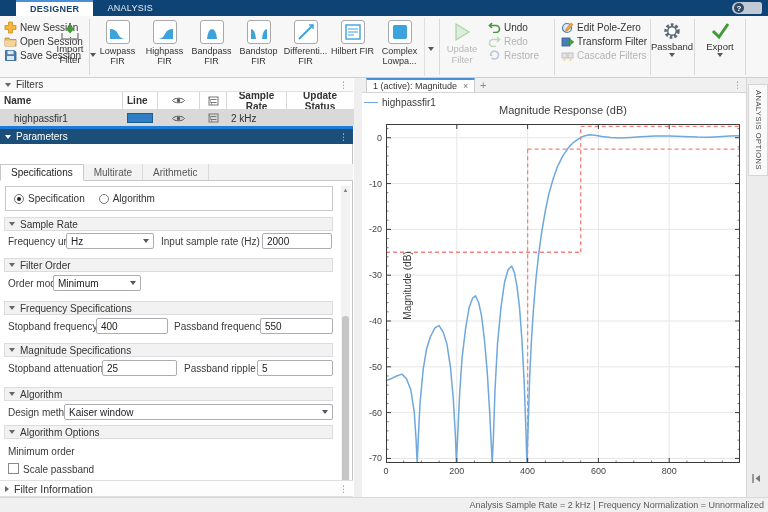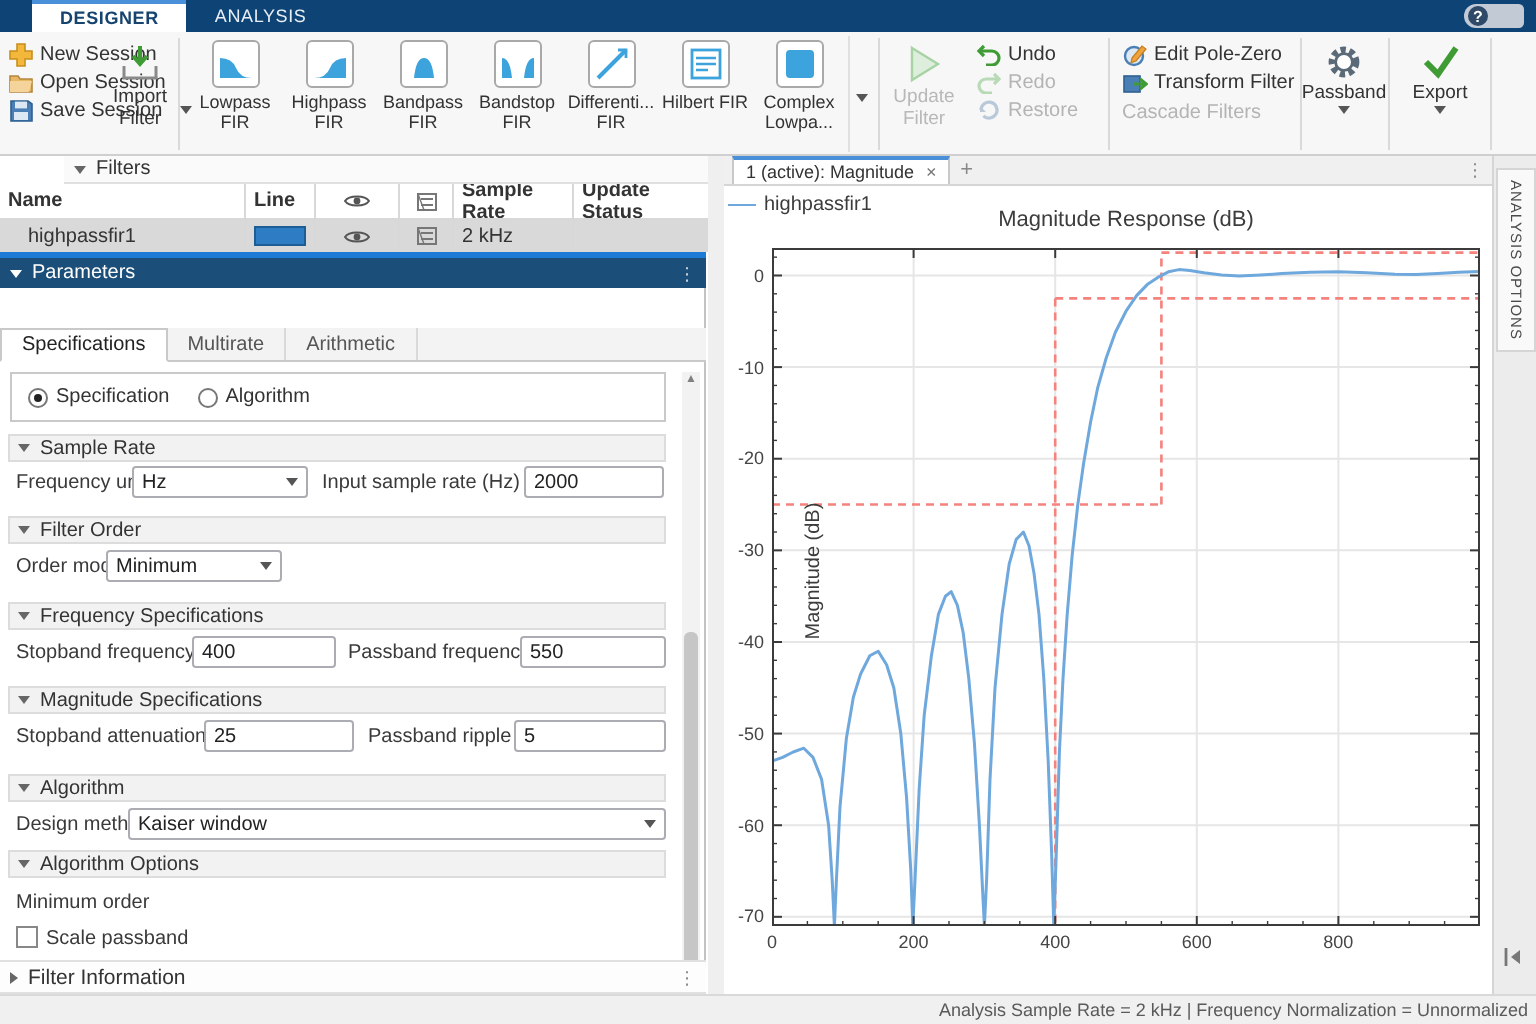--- a/index.html
+++ b/index.html
@@ -26,21 +26,21 @@
   .chev { display:inline-block; width:0; height:0; border-left:3px solid transparent; border-right:3px solid transparent; border-top:4px solid #555; }
   .gal-item { position:absolute; top:2px; width:47px; height:58px; display:flex; flex-direction:column; align-items:center; padding-top:2px; font-size:9px; color:#333; line-height:10px; text-align:center; }
   .gal-icon { width:24px; height:24px; background:#fff; border:1px solid #a9a9a9; border-radius:3px; margin-bottom:2px; }
 
   
   #left-panel { left:0; top:78px; width:353px; height:419px; background:#fff; border-right:1px solid #c3c3c3; }
   .panel-hdr { position:absolute; left:0; width:353px; height:14px; background:#fafafa; border-bottom:1px solid #e0e0e0; display:flex; align-items:center; padding:0 5px; font-size:10px; color:#333; }
   .tri-down { display:inline-block; width:0; height:0; border-left:3.5px solid transparent; border-right:3.5px solid transparent; border-top:4px solid #666; margin-right:5px; }
   .tri-right { display:inline-block; width:0; height:0; border-top:3.5px solid transparent; border-bottom:3.5px solid transparent; border-left:4px solid #666; margin-right:5px; }
   .dots { margin-left:auto; color:#888; font-size:9px; letter-spacing:0; line-height:4px; }
-  .tbl-row { position:absolute; left:0; width:393px; display:flex; }
+  .tbl-row { position:absolute; left:0; width:393px; display:flex;text-align:center; }
   .tbl-cell { border-right:1px solid #d8d8d8; display:flex; align-items:center; padding:0 4px; overflow:hidden; }
   #tbl-head { top:14px; height:18px; background:#fff; font-weight:bold; border-bottom:1px solid #d8d8d8; }
   #tbl-data { top:32px; height:16px; background:#d9d9d9; }
   .cw-name{width:123px;} .cw-line{width:35px;} .cw-eye{width:42px; justify-content:center;} .cw-leg{width:27px; justify-content:center;} .cw-sr{width:60px;} .cw-us{width:66px; border-right:none;}
   #line-swatch { width:27px; height:10px; border:1px solid #1c5d93; }
   #accent-bar { top:48px; left:0; width:353px; height:3px; }
   #params-hdr { top:51px; height:15px; background:#1b4e78; color:#fff; border-bottom:none; }
   #params-hdr .tri-down { border-top-color:#fff; }
   #params-hdr .dots { color:#cdd8e2; }
   #param-subtitle { top:66px; left:0; width:353px; height:17px; display:flex; align-items:center; padding:0 8px; background:#fff; color:#333; border-bottom:1px solid #eee; }
@@ -240,21 +240,21 @@
         </svg>
       <span>Edit Pole-Zero</span>
     </div>
     <div class="sm-btn" style="left:559px; top:18px;">
       <svg width="13" height="13" viewBox="0 0 13 13">
           <rect x="1" y="3" width="8" height="8" fill="#4a7fb5" stroke="#2d5f91" stroke-width="0.8"></rect>
           <path d="M6 7h5M9 4.5L12 7 9 9.5" stroke="#3f9c35" stroke-width="1.6" fill="none"></path>
         </svg>
       <span>Transform Filter</span>
     </div>
-    <div class="sm-btn disabled" style="left:559px; top:32px;flex-direction:column;">
+    <div class="sm-btn disabled" style="left:559px; top:32px;">
       <svg width="13" height="13" viewBox="0 0 13 13">
           <rect x="1" y="4" width="5" height="5" fill="#e4e4e4" stroke="#c0c0c0"></rect>
           <rect x="7" y="4" width="5" height="5" fill="#e4e4e4" stroke="#c0c0c0"></rect>
           <circle cx="3.5" cy="11" r="1" fill="#e8d27a"></circle>
           <circle cx="9.5" cy="11" r="1" fill="#e8d27a"></circle>
         </svg>
       <span>Cascade Filters</span>
     </div>
     <div class="sec-label" style="left:556px; width:93px;">ACTIONS</div>
     <div class="rib-sep" style="left:650px;"></div>
@@ -281,21 +281,21 @@
     <div class="rib-sep" style="left:745px;"></div>
     <div id="collapse-ribbon">
       <svg width="10" height="8" viewBox="0 0 10 8">
           <path d="M1 1h8" stroke="#8a8a8a" stroke-width="1.2"></path>
           <path d="M5 3L1.5 7h7z" fill="#8a8a8a"></path>
         </svg>
     </div>
   </div>
 
   <div id="left-panel" class="abs">
-    <div class="panel-hdr" style="top:0;margin-left:32px;">
+    <div class="panel-hdr" style="top:0;">
       <span class="tri-down"></span>
       <span>Filters</span>
       <span class="dots">⋮</span>
     </div>
     <div class="tbl-row" id="tbl-head">
       <div class="tbl-cell cw-name">Name</div>
       <div class="tbl-cell cw-line">Line</div>
       <div class="tbl-cell cw-eye">
         <svg width="13" height="9" viewBox="0 0 13 9">
             <path d="M.5 4.5C2.5 1.5 10.5 1.5 12.5 4.5 10.5 7.5 2.5 7.5.5 4.5z" fill="none" stroke="#555" stroke-width="1"></path>

